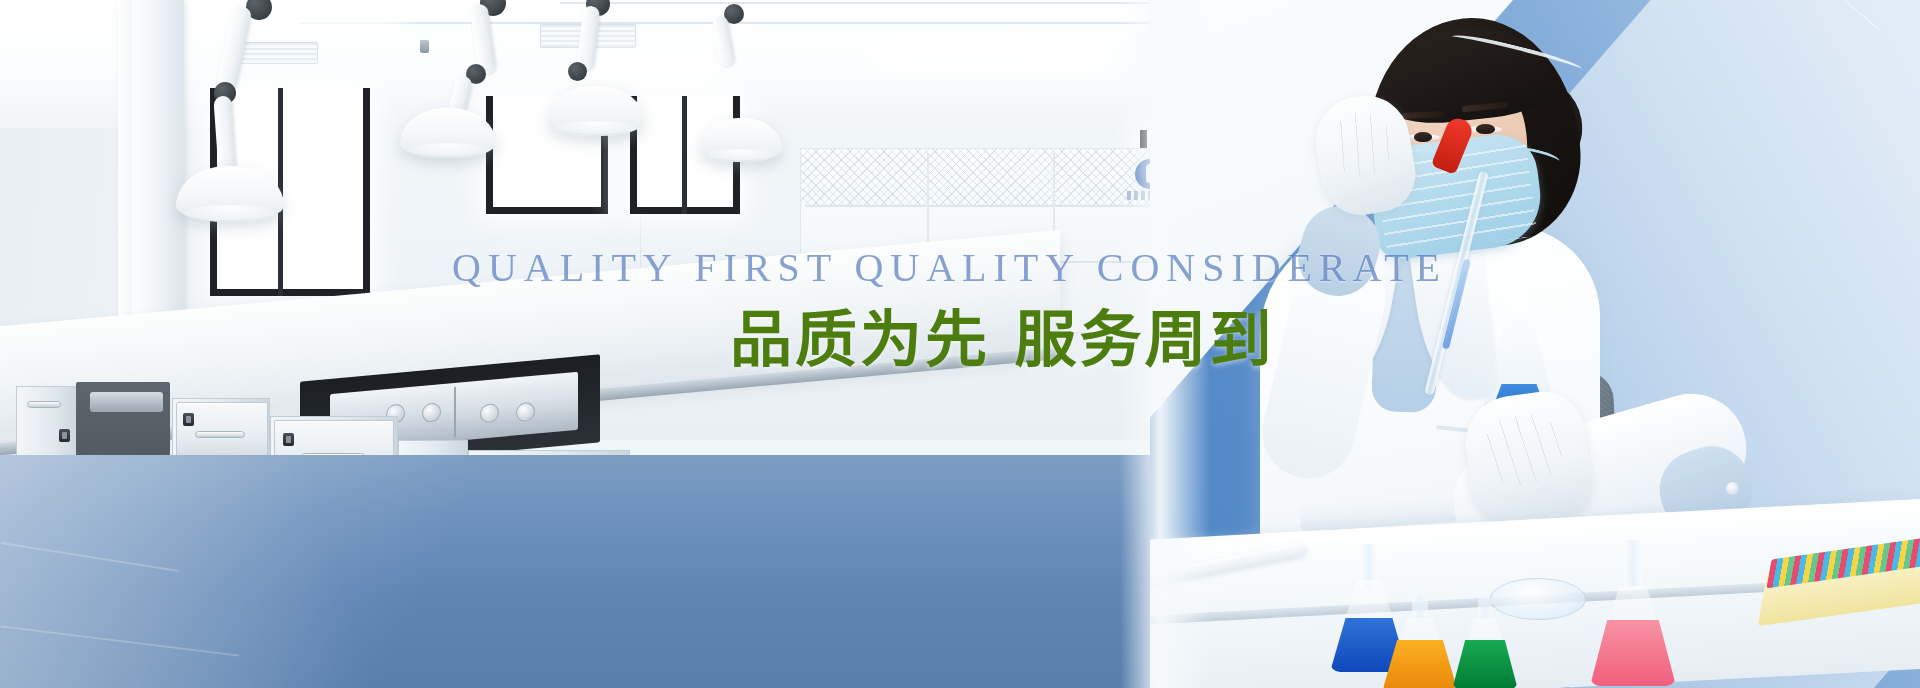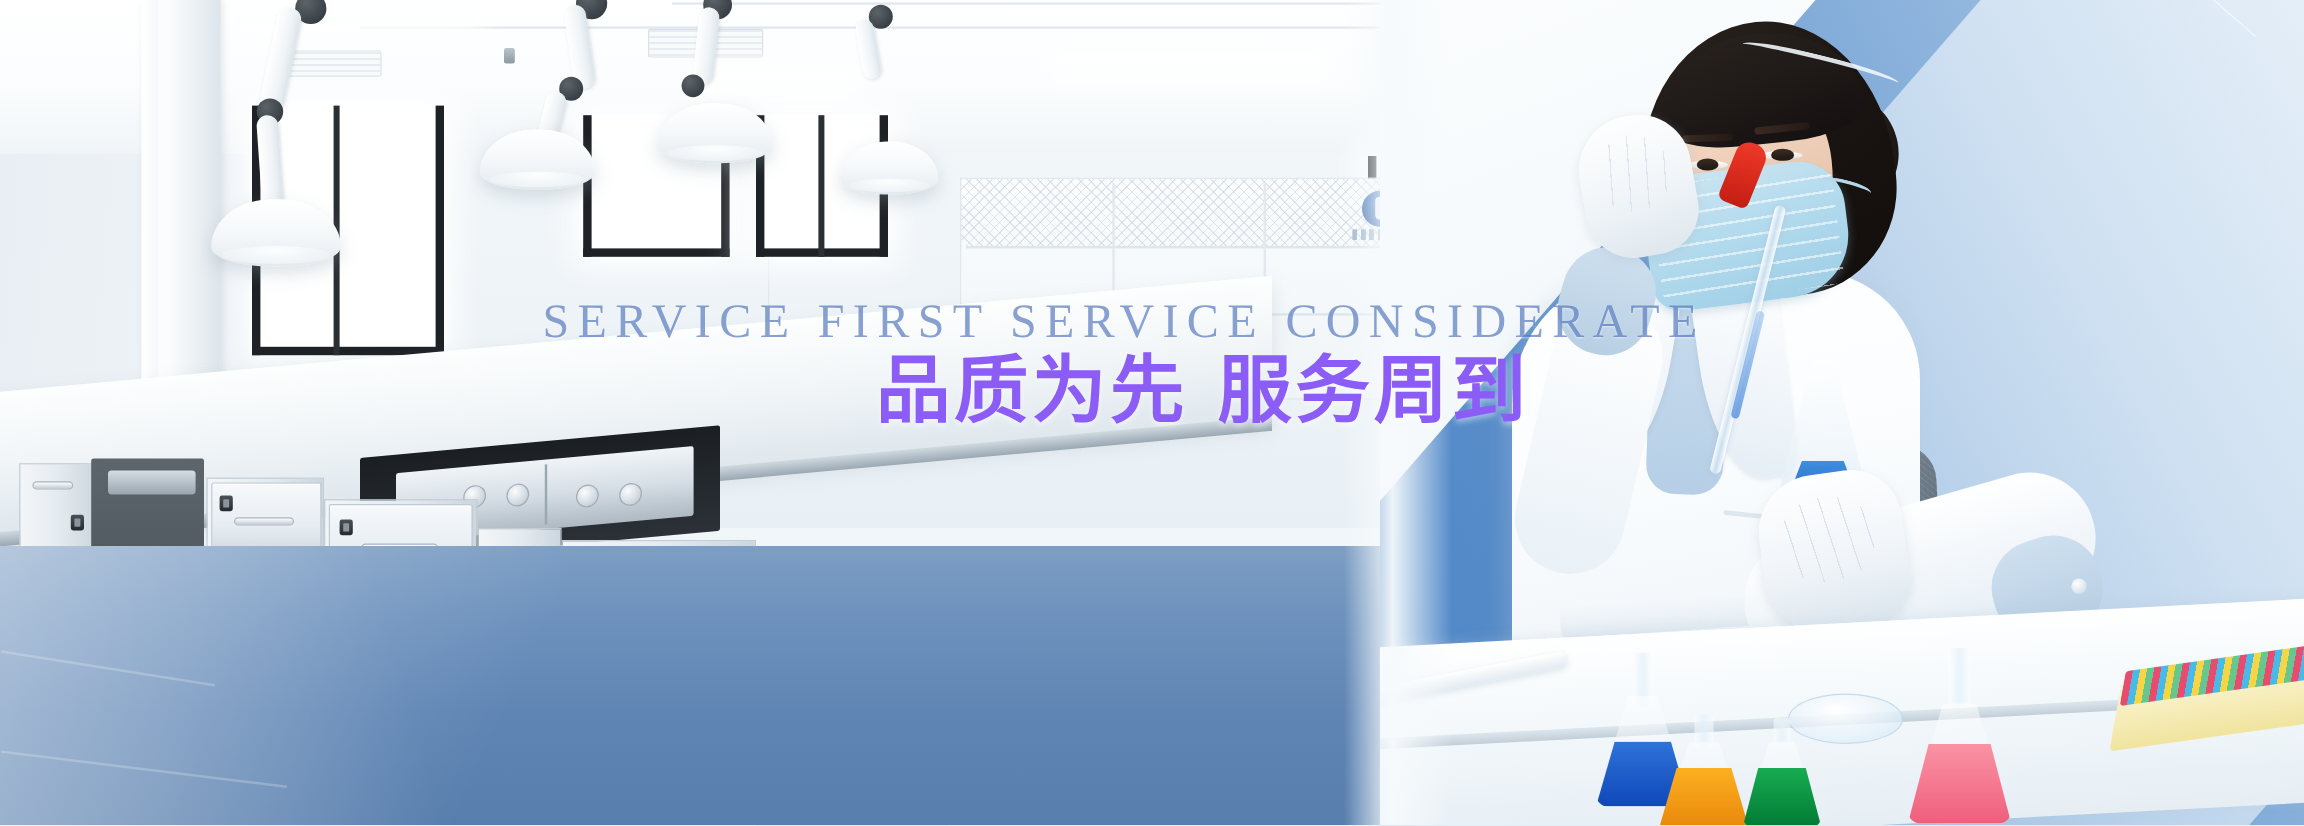--- a/index.html
+++ b/index.html
@@ -481,25 +481,25 @@
     position:absolute;left:452px;top:248px;
     font-family:"Liberation Serif","DejaVu Serif",serif;
     font-size:40px;line-height:40px;
     letter-spacing:7px;
     color:rgba(63,104,180,.62);
     white-space:nowrap;
     text-shadow:0 1px 2px rgba(255,255,255,.55);
   }
 
   .headline{
-    position:absolute;left:730px;top:290px;
+    position:absolute;left:730px;top:304px;
     font-family:"DejaVu Sans","Liberation Sans",sans-serif;
     font-size:62px;line-height:72px;font-weight:bold;
     letter-spacing:3px;
-    color:#8b5cf6;
+    color:#4d7c0f;
     white-space:nowrap;
     text-shadow:0 2px 5px rgba(255,255,255,.5);
   }
 
   .subtitle-band{
     position:absolute;left:473px;top:381px;width:757px;height:79px;
     background:#01873d;
     display:flex;align-items:center;justify-content:center;
   }
   .subtitle-text{
@@ -738,19 +738,19 @@
       <div class="liq" style="height:66px;background:linear-gradient(180deg,#fa93a5,#ef5f7c);"></div>
     </div>
 
     <div class="rack"></div>
     <div class="rack-tubes"></div>
   </div>
 
   <div class="seam"></div>
 
   <div class="overlay">
-    <div class="tagline-en">SERVICE FIRST SERVICE CONSIDERATE</div>
+    <div class="tagline-en">QUALITY FIRST QUALITY CONSIDERATE</div>
 
     <div class="headline">品质为先 服务周到</div>
 
   </div>
 
 </div>
 
 </body></html>

